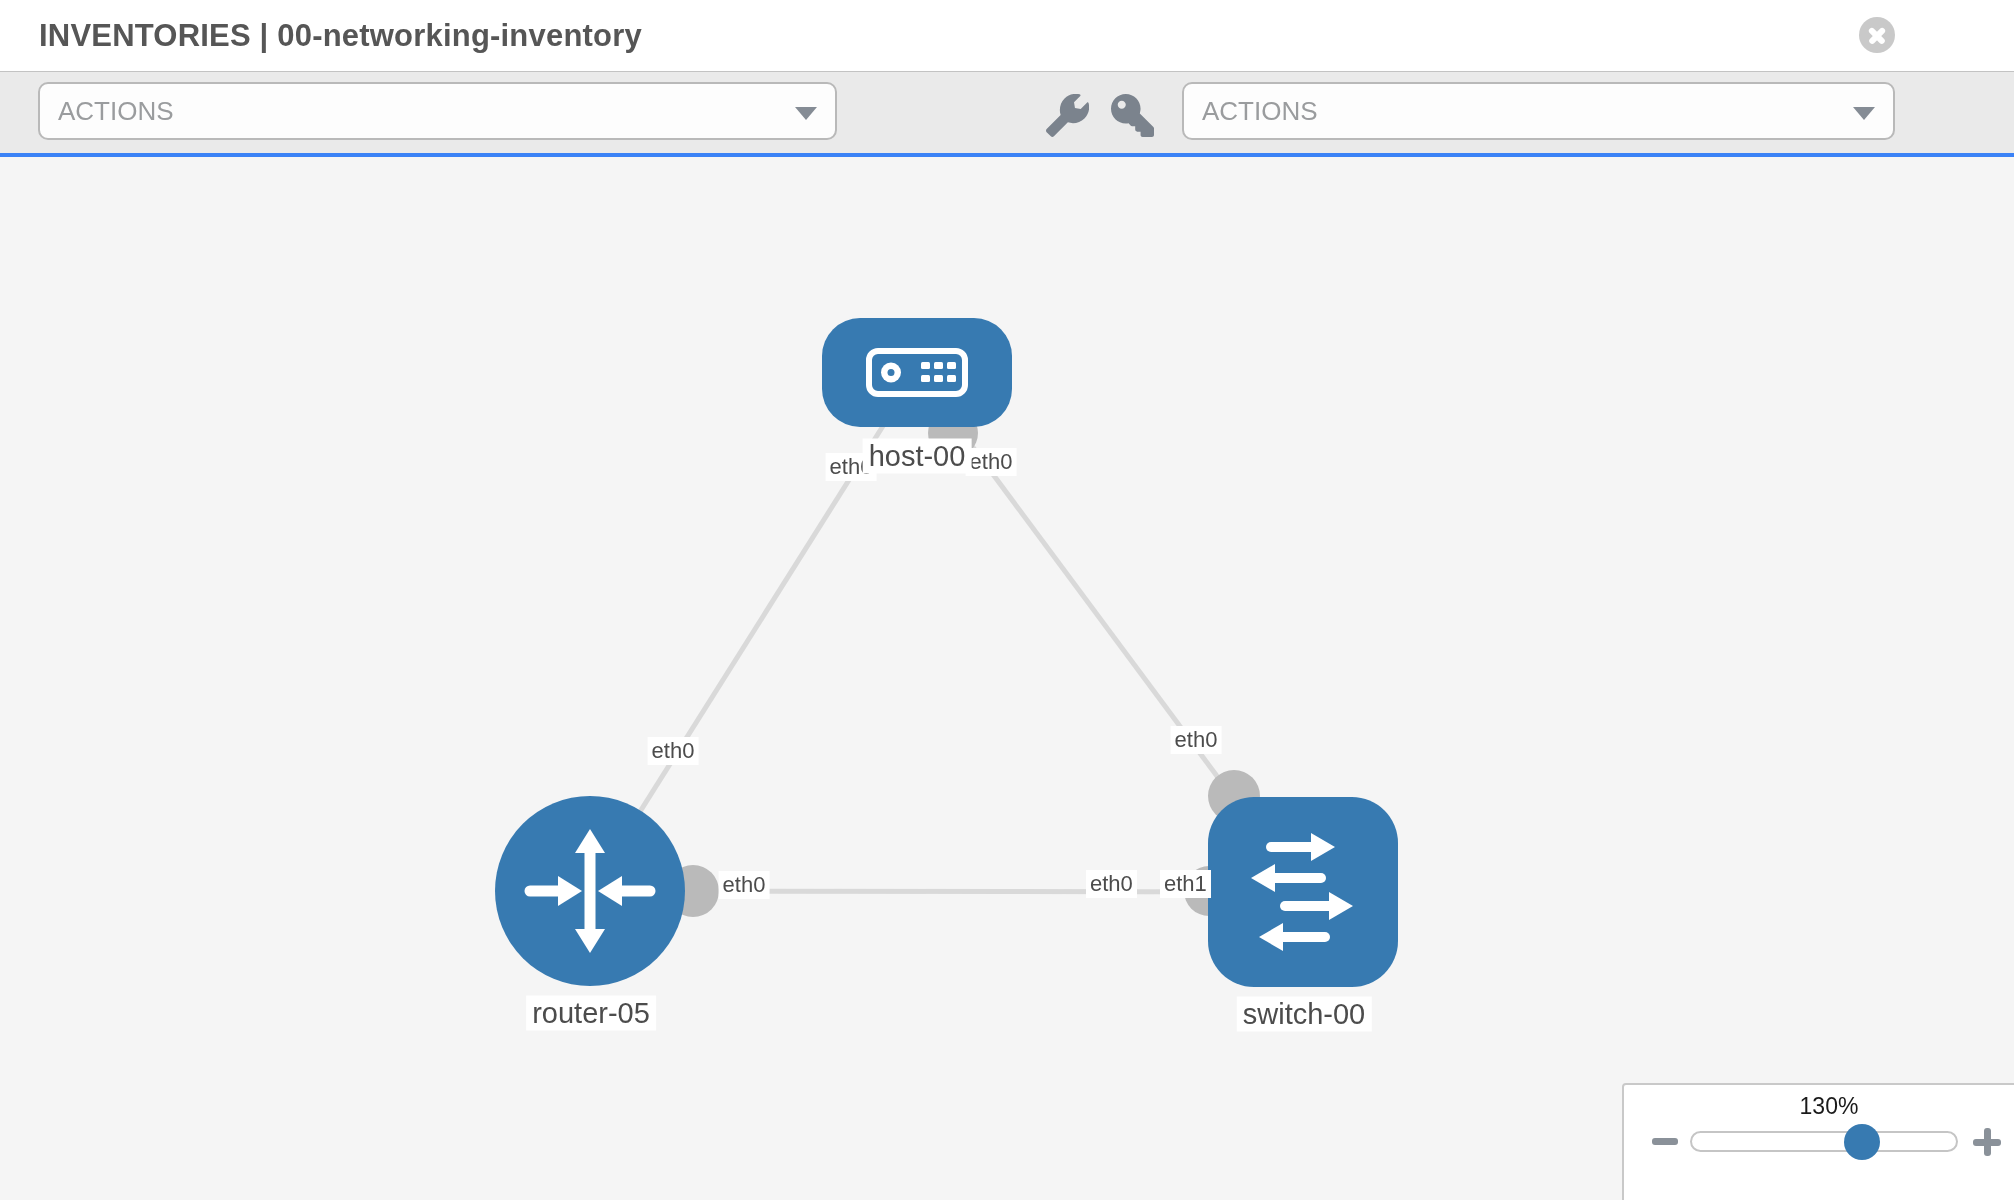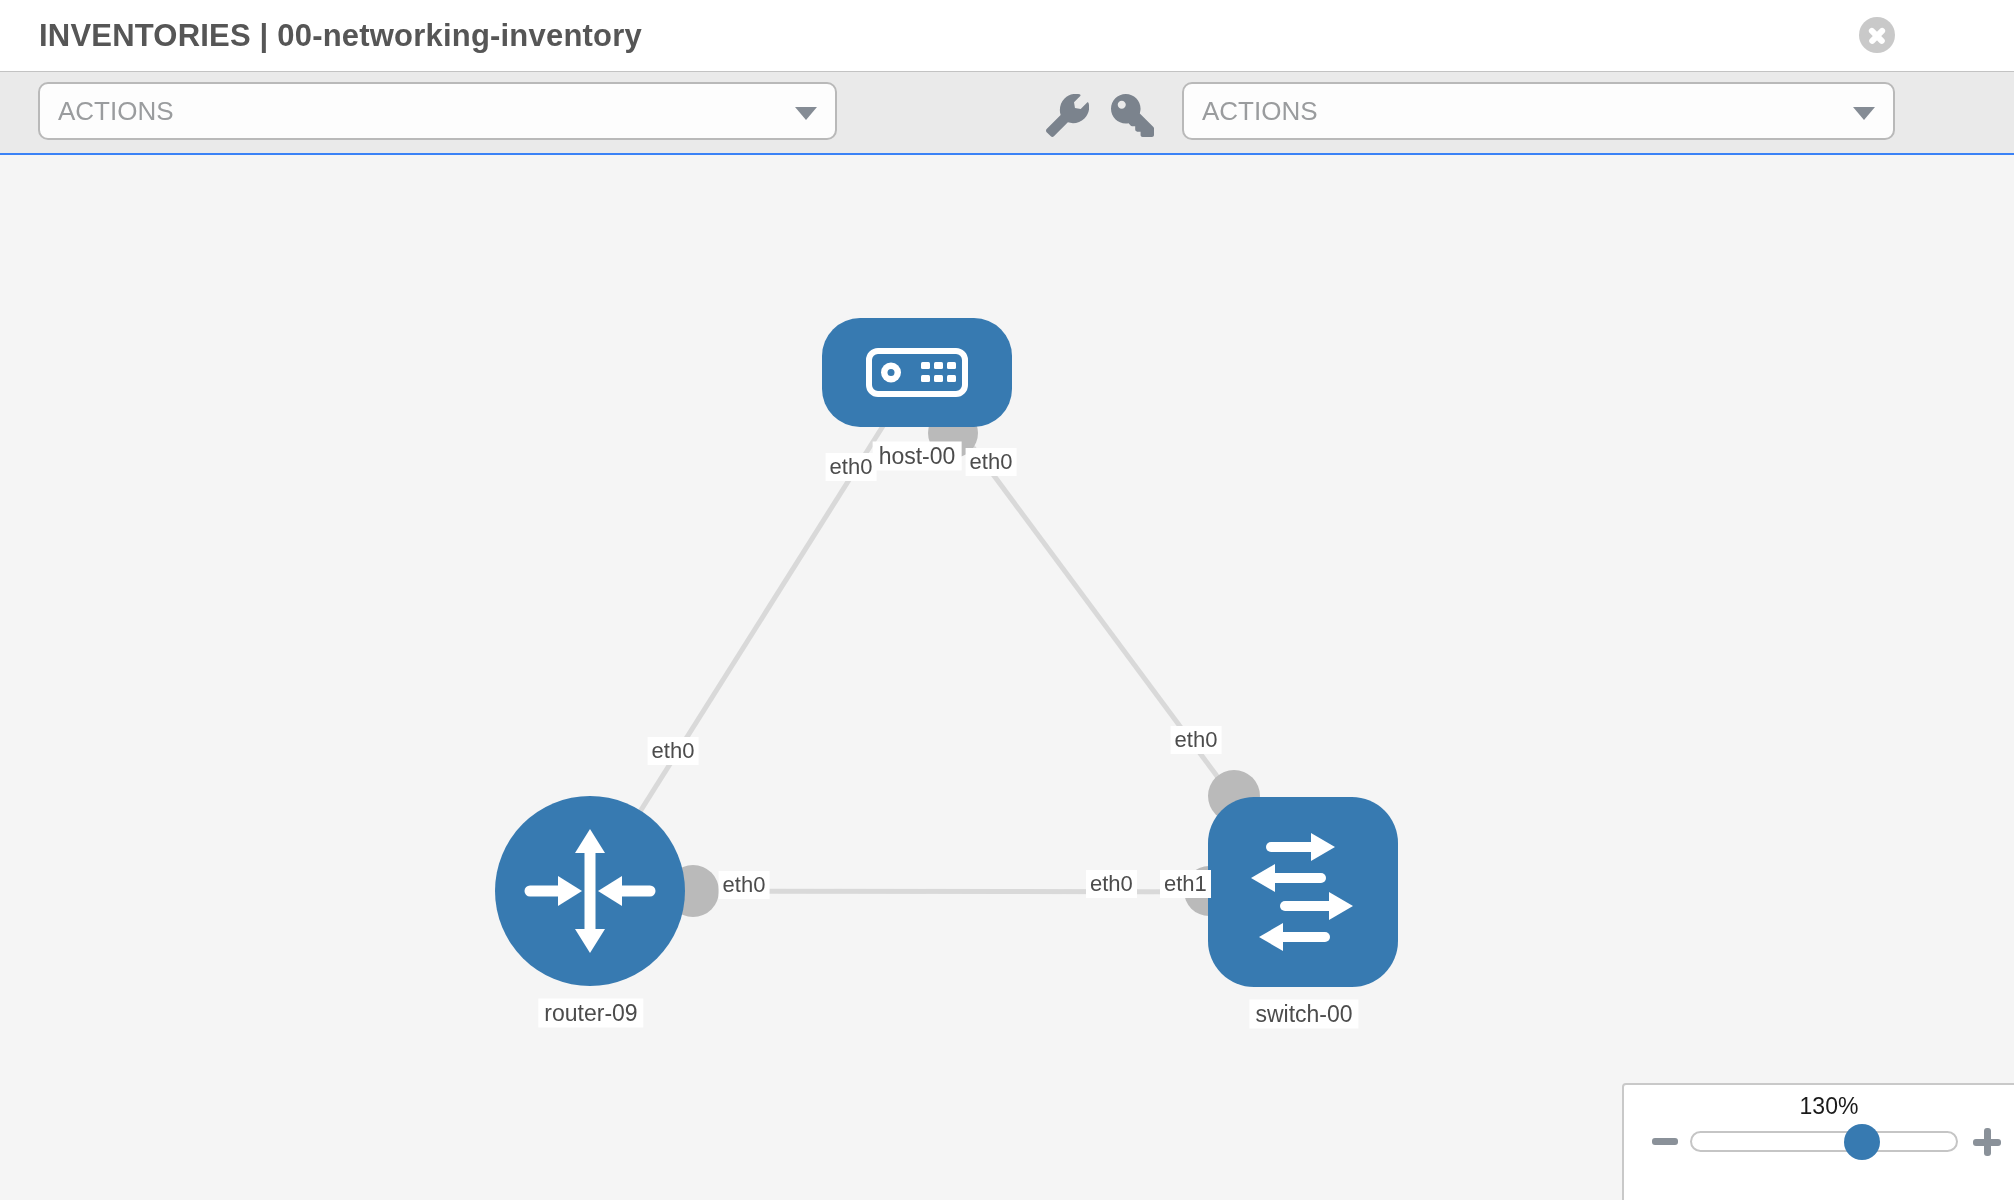--- a/index.html
+++ b/index.html
@@ -13,41 +13,41 @@
   .close-btn{position:absolute;left:1859px;top:17px;width:36px;height:36px;border:none;padding:0;
              background:#c9c9c9;border-radius:50%;cursor:pointer;}
   .close-x{position:absolute;left:0;top:0;width:100%;height:100%;}
   .close-x::before,.close-x::after{content:"";position:absolute;left:8px;top:15.5px;width:20px;height:5.5px;
              background:#ffffff;border-radius:3px;}
   .close-x::before{transform:rotate(45deg);}
   .close-x::after{transform:rotate(-45deg);}
 
   
   .toolbar{position:absolute;left:0;top:72px;width:2014px;height:81px;background:#eaeaea;
-           border-bottom:2px solid #3b82f6;}
+           border-bottom:4px solid #3b82f6;}
   .select-box{position:absolute;top:10px;height:58px;background:#fdfdfd;border:2px solid #b9b9b9;
               border-radius:10px;box-sizing:border-box;display:flex;align-items:center;cursor:pointer;}
   .select-box .sel-label{margin-left:18px;font-size:26px;color:#9a9c9e;}
   .caret{position:absolute;width:0;height:0;border-left:11px solid transparent;
          border-right:11px solid transparent;border-top:13px solid #858c95;top:23px;}
   .actions-box{left:38px;width:799px;}
   .actions-box .caret{left:755px;}
   .search-box{left:1182px;width:713px;}
   .search-box .caret{left:669px;}
   .tool-icon{position:absolute;top:22px;cursor:pointer;}
 
   
   .canvas-bg{position:absolute;left:0;top:154px;width:2014px;height:1046px;background:#f5f5f5;}
   svg.graph{position:absolute;left:0;top:0;z-index:2;}
 
   
   .lbl{position:absolute;z-index:3;background:#ffffff;color:#4c4c4c;white-space:nowrap;}
   .if-lbl{font-size:22px;padding:1px 4px;transform:translate(-50%,-50%);}
   .if-lbl.anchor-left{transform:translate(0,-50%);}
-  .node-lbl{font-size:23px;padding:1px 6px;transform:translate(-50%,-50%);}
+  .node-lbl{font-size:29px;padding:1px 6px;transform:translate(-50%,-50%);}
 
   
   .zoom-panel{position:absolute;left:1622px;top:1083px;width:400px;height:125px;background:#ffffff;
               border:2px solid #c9c9c9;border-radius:4px;box-sizing:border-box;z-index:4;}
   .zoom-value{position:absolute;left:140px;top:8px;width:130px;text-align:center;
               font-size:23px;color:#1a1a1a;}
   .zoom-minus{position:absolute;left:28px;top:53px;width:26px;height:7px;background:#8a9199;
               border-radius:3px;border:none;padding:0;cursor:pointer;}
   .zoom-track{position:absolute;left:66px;top:46px;width:268px;height:21px;background:#ffffff;
               border:2px solid #c5c5c5;border-radius:11px;box-sizing:border-box;cursor:pointer;}
@@ -123,21 +123,21 @@
 
   <div class="lbl if-lbl" style="left:851px;top:467px;">eth0</div>
   <div class="lbl if-lbl" style="left:673px;top:751px;">eth0</div>
   <div class="lbl if-lbl" style="left:991px;top:462px;">eth0</div>
   <div class="lbl if-lbl" style="left:1196px;top:740px;">eth0</div>
   <div class="lbl if-lbl" style="left:744px;top:885px;">eth0</div>
   <div class="lbl if-lbl anchor-left" style="left:1086px;top:884px;">eth0</div>
   <div class="lbl if-lbl anchor-left" style="left:1160px;top:884px;">eth1</div>
 
   <div class="lbl node-lbl" style="left:917px;top:456px;">host-00</div>
-  <div class="lbl node-lbl" style="left:591px;top:1013px;">router-09</div>
+  <div class="lbl node-lbl" style="left:591px;top:1013px;">router-05</div>
   <div class="lbl node-lbl" style="left:1304px;top:1014px;">switch-00</div>
 
   <div class="header" style="z-index:5;">
     <div class="title">INVENTORIES | 00-networking-inventory</div>
     <button class="close-btn">
       <span class="close-x"></span>
     </button>
   </div>
 
   <div class="toolbar" style="z-index:5;">

